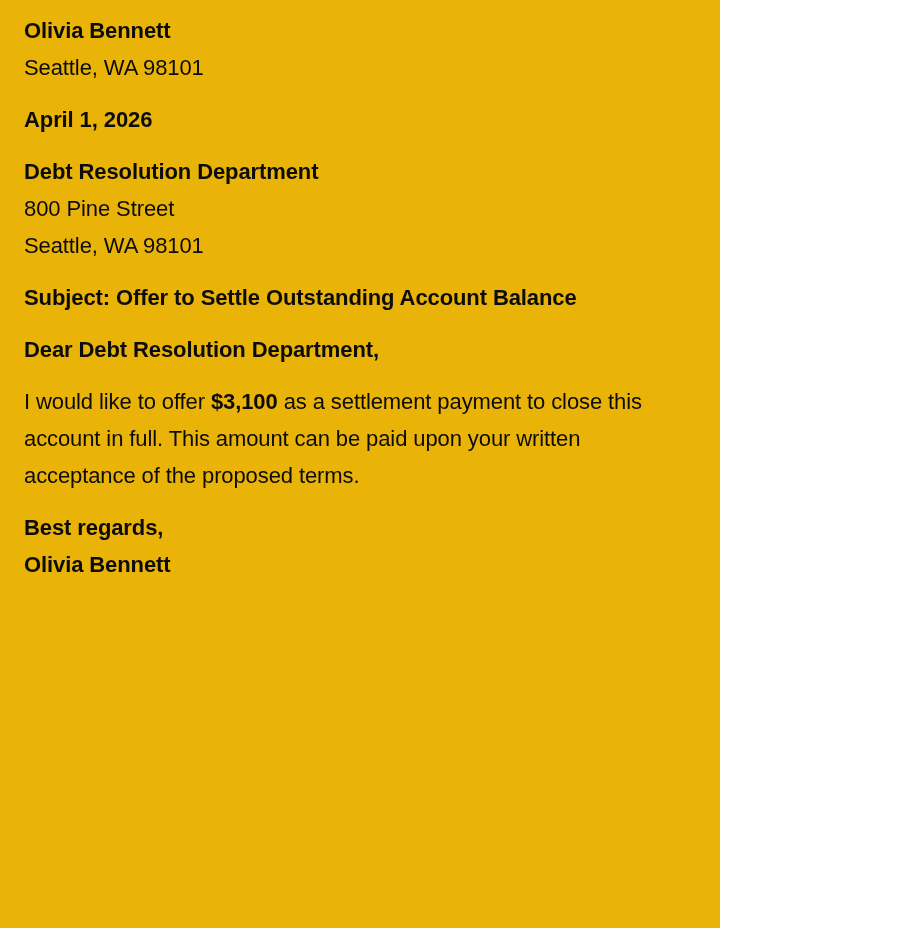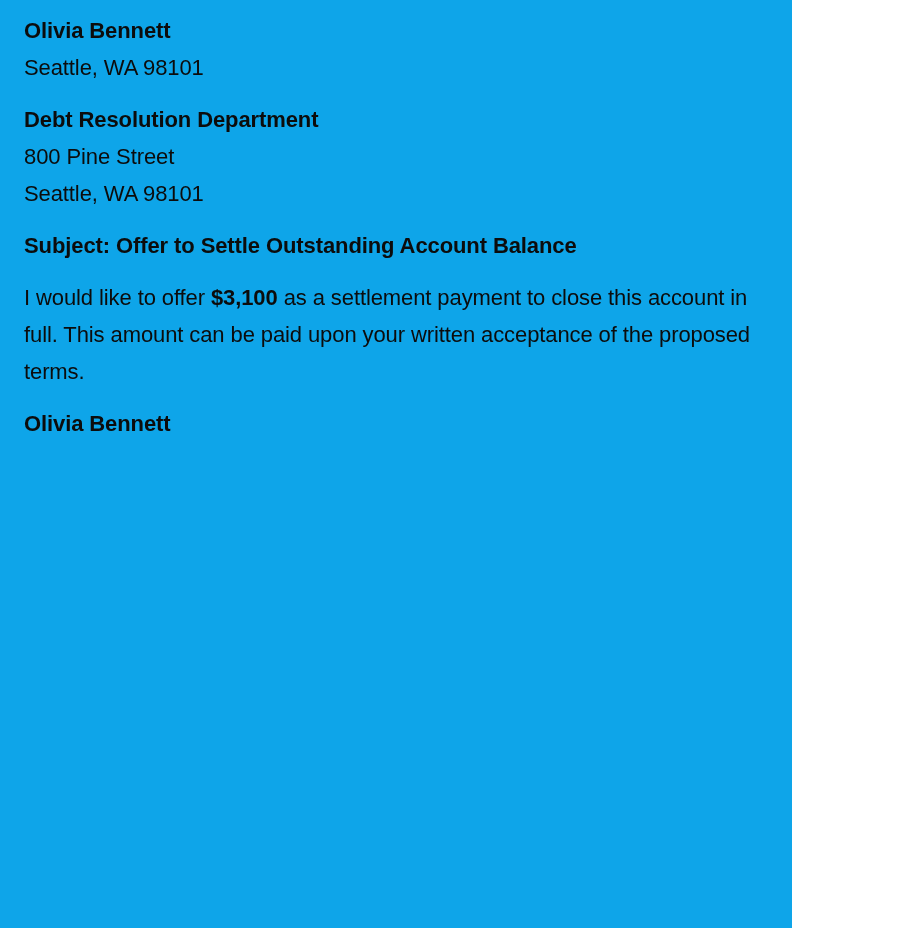--- a/index.html
+++ b/index.html
@@ -1,24 +1,24 @@
 <!DOCTYPE html>
 <html><head>
 <meta charset="utf-8">
 <style>
   html, body {
     margin: 0;
     padding: 0;
     background: #ffffff;
   }
   .page {
-    width: 792px;
+    width: 720px;
     height: 928px;
     box-sizing: border-box;
-    background: #0ea5e9;
+    background: #eab308;
     padding: 12px 26px 0 24px;
     font-family: "Liberation Sans", "DejaVu Sans", sans-serif;
     font-size: 22px;
     line-height: 37px;
     color: #0c0c0c;
     letter-spacing: -0.1px;
     overflow: hidden;
   }
   .block {
     margin: 0 0 15px 0;
@@ -36,33 +36,40 @@
 </head>
 <body>
 
 <div class="page">
 
   <div class="block">
     <div class="line bold">Olivia Bennett</div>
     <div class="line">Seattle, WA 98101</div>
   </div>
 
+  <div class="block">
+    <div class="line bold">April 1, 2026</div>
+  </div>
 
   <div class="block">
     <div class="line bold">Debt Resolution Department</div>
     <div class="line">800 Pine Street</div>
     <div class="line">Seattle, WA 98101</div>
   </div>
 
   <div class="block">
     <div class="line bold">Subject: Offer to Settle Outstanding Account Balance</div>
   </div>
 
+  <div class="block">
+    <div class="line bold">Dear Debt Resolution Department,</div>
+  </div>
 
   <div>
       <p class="para"><span>I would like to offer </span><span class="bold">$3,100</span><span> as a settlement payment to close this account in full. This amount can be paid upon your written acceptance of the proposed terms.</span></p>
     </div>
 
   <div class="block">
+    <div class="line bold">Best regards,</div>
     <div class="line bold">Olivia Bennett</div>
   </div>
 
 </div>
 
 </body></html>

